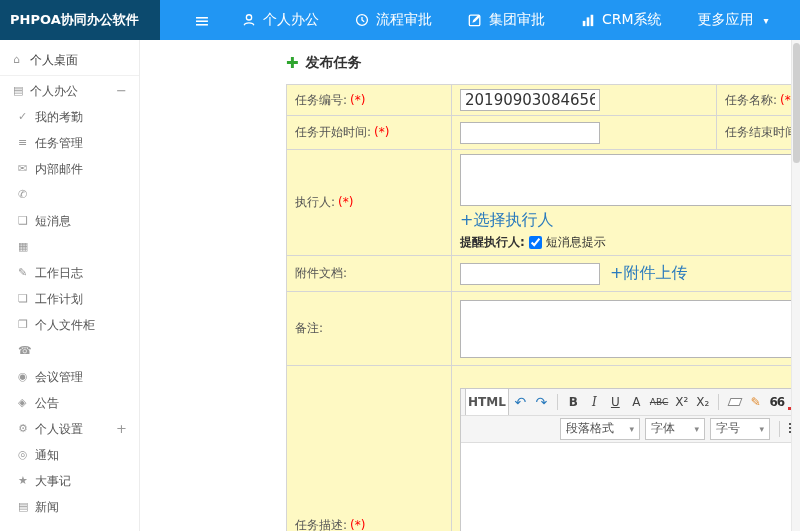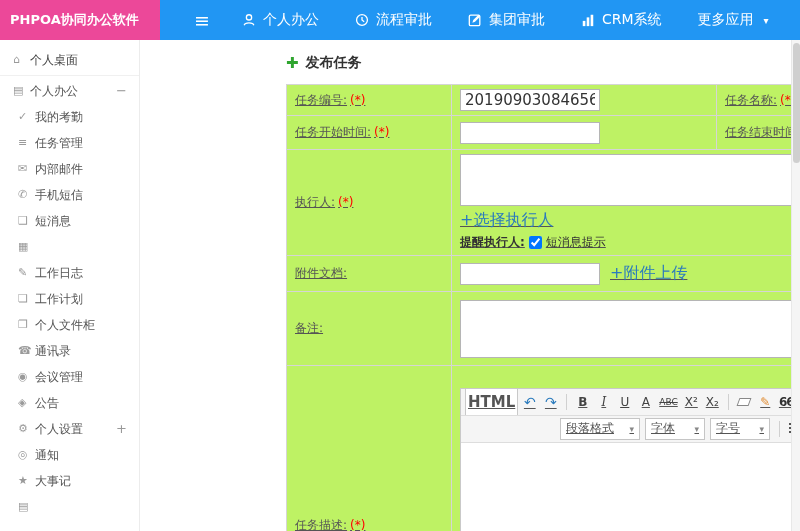--- a/index.html
+++ b/index.html
@@ -1,21 +1,21 @@
 <!DOCTYPE html>
 <html><head>
 <meta charset="utf-8">
 <style>
   * { margin:0; padding:0; box-sizing:border-box; }
   html,body { width:800px; height:531px; overflow:hidden; }
   body { font-family:"DejaVu Sans","Liberation Sans",sans-serif; background:#fff; position:relative; }
 
   
   .topbar { height:40px; background:#2196f3; display:flex; align-items:center; color:#fff; }
-  .logo { width:160px; height:40px; line-height:40px; padding-left:10px; background:#ec4899;
+  .logo { width:160px; height:40px; line-height:40px; padding-left:10px; background:#0c4a6e;
           font-size:13px; font-weight:bold; white-space:nowrap; }
   .hamburger { margin-left:34px; font-size:19px; cursor:pointer; line-height:1; }
   .nav { display:flex; margin-left:32px; gap:36px; align-items:center; }
   .nav-item { display:flex; gap:7px; align-items:center; font-size:14px; cursor:pointer; white-space:nowrap; }
   .nav-item svg { display:block; }
   .caret { font-size:10px; margin-left:3px; }
 
   
   .sidebar { position:absolute; top:40px; left:0; width:140px; bottom:0; background:#fff;
              border-right:1px solid #ececec; padding-top:4px; }
@@ -29,21 +29,21 @@
 
   
   .content { position:absolute; left:141px; top:40px; right:0; bottom:0; background:#fff;
              padding:14px 0 0 145px; overflow:hidden; }
   .page-title { display:flex; align-items:center; gap:7px; font-size:14px; font-weight:bold;
                 color:#333; margin-bottom:12px; }
   .plus-icon { color:#2fa52f; font-size:15px; font-weight:normal; }
 
   table.form { border-collapse:collapse; table-layout:fixed; width:680px; }
   table.form td { border:1px solid #d5d5d5; font-size:12px; color:#555; padding:4px 8px;
-                  vertical-align:middle; background:#bef264;text-decoration:underline; }
+                  vertical-align:middle; background:#fef9c3; }
   td.lbl { padding-left:10px; white-space:nowrap; }
   .req { color:#ff0000; margin-left:3px; font-style:normal; }
   tr.r1 td { height:30px; } tr.r2 td { height:34px; } tr.r3 td { height:96px; }
   tr.r4 td { height:36px; } tr.r5 td { height:74px; } tr.r6 td { height:320px; }
 
   input.txt { height:22px; border:1px solid #b5b5b5; width:140px; font-size:15px;
               padding:0 4px; color:#333; font-family:inherit; }
   textarea.area { border:1px solid #b5b5b5; width:333px; height:52px; resize:none;
                   font-family:inherit; font-size:12px; display:block; }
   textarea.area2 { border:1px solid #b5b5b5; width:333px; height:58px; resize:none;
@@ -53,21 +53,21 @@
   .remind-line { margin-top:3px; font-size:12px; color:#333; display:flex; align-items:center; gap:4px; }
   .remind-b { font-weight:bold; }
   .attach-wrap { display:flex; align-items:center; gap:10px; }
 
   
   .editor { width:522px; border:1px solid #c9c9c9; }
   .tb-row { background:#f5f5f5; padding:0 4px; white-space:nowrap; overflow:hidden;
             display:flex; align-items:center; gap:2px; height:27px; border-bottom:1px solid #ddd; }
   .tb-btn { min-width:19px; height:20px; display:inline-flex; align-items:center; justify-content:center;
             font-size:12px; color:#444; cursor:pointer; padding:0 2px; }
-  .tb-btn.html { font-size:15px; font-weight:bold; color:#555; border:1px solid #c9c9c9; background:#fff; height:31px; }
+  .tb-btn.html { font-size:12px; font-weight:bold; color:#555; border:1px solid #c9c9c9; background:#fff; height:31px; }
   .tb-btn.blue { color:#2b7bbd; font-size:14px; }
   .tb-btn.bold { font-weight:bold; }
   .tb-btn.italic { font-style:italic; font-family:"DejaVu Serif","Liberation Serif",serif; }
   .tb-btn.underl { text-decoration:underline; }
   .tb-btn.strike { text-decoration:line-through; font-size:9px; }
   .tb-btn.quote { font-weight:bold; letter-spacing:-1px; color:#333; }
   .tb-btn.colorA { border-bottom:3px solid #d33; line-height:1; height:16px; }
   .tb-sep { width:1px; height:16px; background:#d0d0d0; margin:0 4px; flex:0 0 1px; }
   .eraser-icon { width:12px; height:8px; border:1px solid #888; background:#fff; transform:skewX(-20deg); }
   .brush-icon { color:#e08a2e; font-size:12px; }
@@ -153,21 +153,20 @@
   <div class="side-item child">
     <span class="sicon">≡</span>
     <span class="slabel">任务管理</span>
   </div>
   <div class="side-item child">
     <span class="sicon">✉</span>
     <span class="slabel">内部邮件</span>
   </div>
   <div class="side-item child">
     <span class="sicon">✆</span>
-    <span class="slabel">手机短信</span>
   </div>
   <div class="side-item child">
     <span class="sicon">❑</span>
     <span class="slabel">短消息</span>
   </div>
   <div class="side-item child">
     <span class="sicon">▦</span>
   </div>
   <div class="side-item child">
     <span class="sicon">✎</span>
@@ -176,21 +175,20 @@
   <div class="side-item child">
     <span class="sicon">❏</span>
     <span class="slabel">工作计划</span>
   </div>
   <div class="side-item child">
     <span class="sicon">❐</span>
     <span class="slabel">个人文件柜</span>
   </div>
   <div class="side-item child">
     <span class="sicon">☎</span>
-    <span class="slabel">通讯录</span>
   </div>
   <div class="side-item child">
     <span class="sicon">◉</span>
     <span class="slabel">会议管理</span>
   </div>
   <div class="side-item child">
     <span class="sicon">◈</span>
     <span class="slabel">公告</span>
   </div>
   <div class="side-item child">
@@ -201,20 +199,21 @@
   <div class="side-item child">
     <span class="sicon">◎</span>
     <span class="slabel">通知</span>
   </div>
   <div class="side-item child">
     <span class="sicon">★</span>
     <span class="slabel">大事记</span>
   </div>
   <div class="side-item child">
     <span class="sicon">▤</span>
+    <span class="slabel">新闻</span>
   </div>
 </div>
 
 <div class="content">
   <div class="page-title">
     <span class="plus-icon">✚</span>
     <span>发布任务</span>
   </div>
 
   <table class="form">

